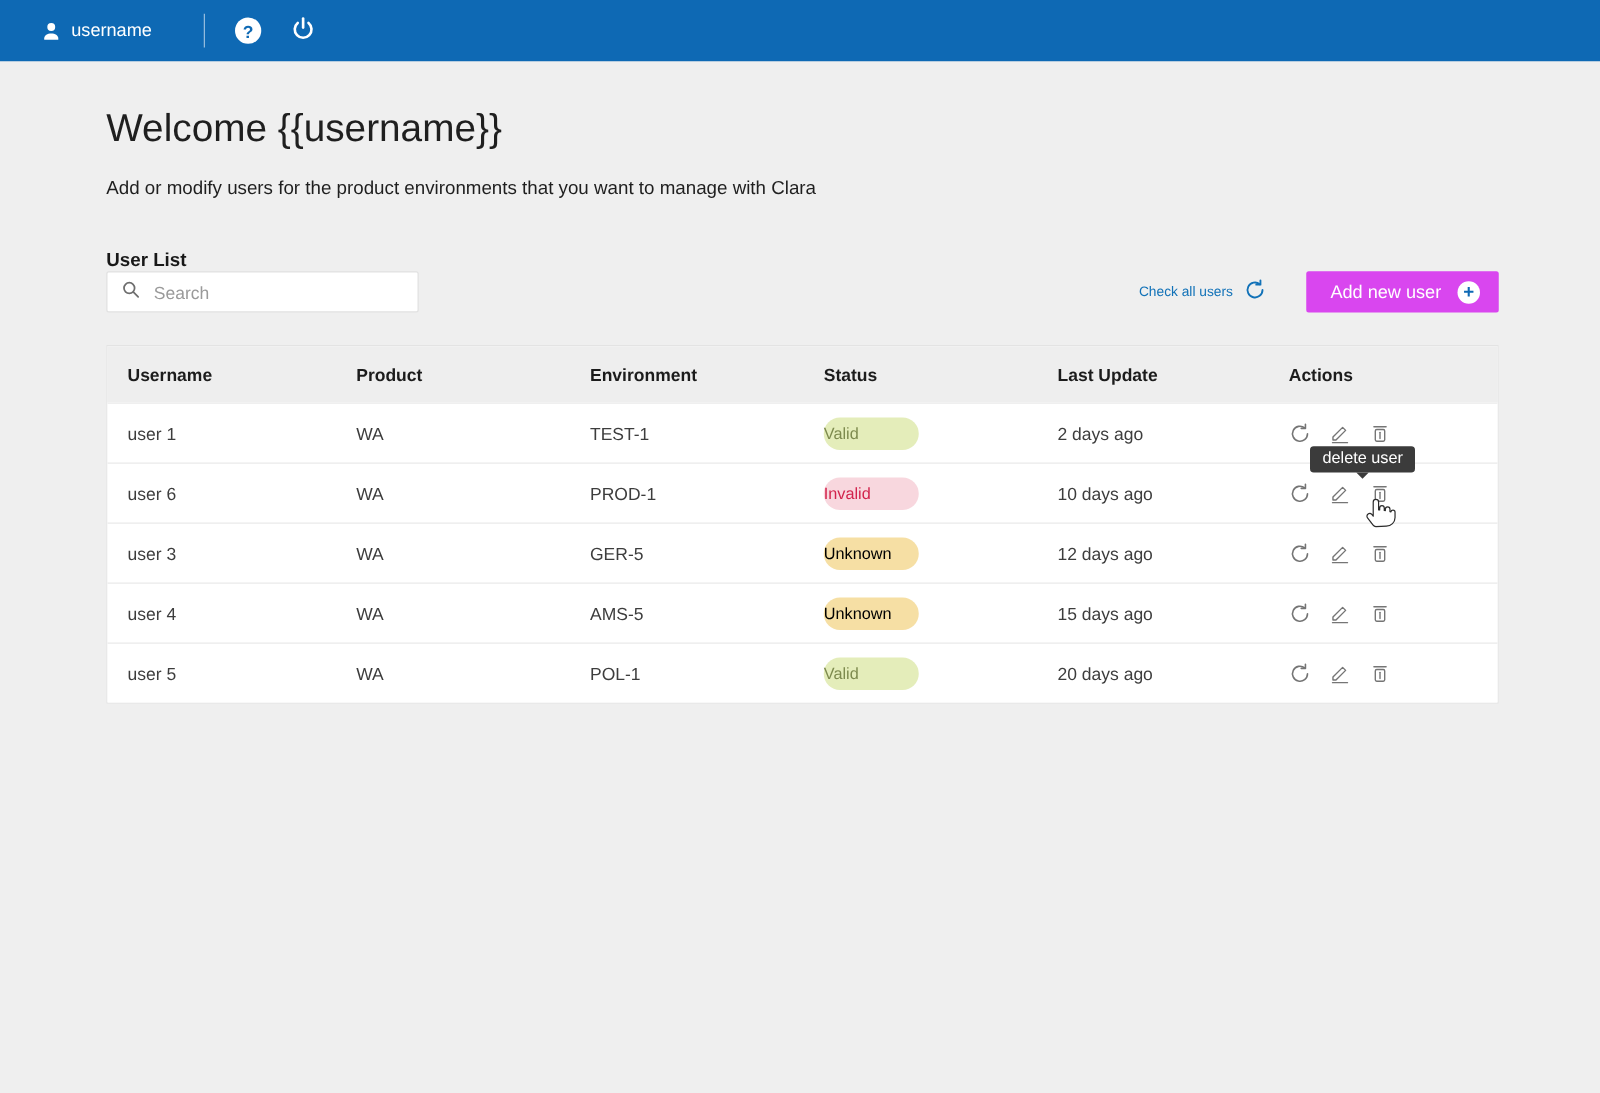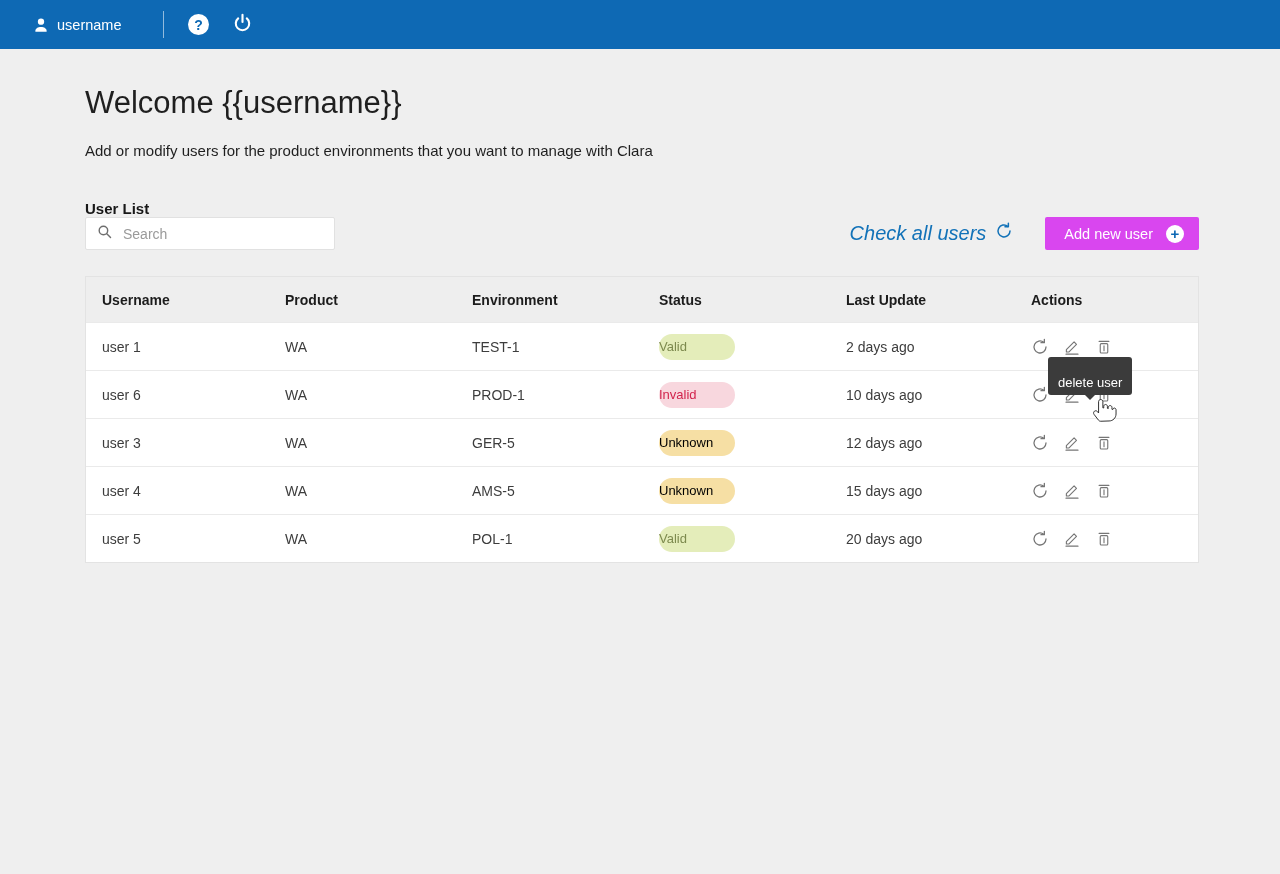--- a/index.html
+++ b/index.html
@@ -28,22 +28,22 @@
   .subtitle { margin-top:21px; font-size:15px; color:#1f1f1f; }
   .section-title { margin-top:41px; font-size:15px; font-weight:700; color:#181818; }
   .toolbar { display:flex; justify-content:space-between; align-items:center; }
   .search-box { width:250px; height:33px; background:#fff; border:1px solid #e1e1e1; border-radius:2px;
     display:flex; align-items:center; padding:0 10px; }
   .search-box svg { flex:none; margin-right:8px; }
   .search-box input { border:none; outline:none; font-size:14px; color:#333; width:100%; background:transparent;
     font-family:"Liberation Sans", sans-serif; }
   .search-box input::placeholder { color:#9a9a9a; }
   .toolbar-right { display:flex; align-items:center; gap:26px; }
-  .check-all-link { display:flex; align-items:center; gap:9px; color:#1272b8; font-size:20px;
-    text-decoration:none; cursor:pointer; background:none; border:none; font-family:inherit;font-style:italic; }
+  .check-all-link { display:flex; align-items:center; gap:9px; color:#1272b8; font-size:11px;
+    text-decoration:none; cursor:pointer; background:none; border:none; font-family:inherit; }
   .add-user-btn { height:33px; background:#d946ef; color:#fff; border:none; border-radius:2px;
     display:flex; align-items:center; gap:13px; padding:0 15px 0 19px; font-size:14.5px; cursor:pointer;
     font-family:inherit; }
   .plus-circle { width:18px; height:18px; border-radius:50%; background:#fff; color:#0e69b4;
     font-size:15px; font-weight:700; display:flex; align-items:center; justify-content:center; line-height:1;
     padding-bottom:1px; }
   
   .user-table { margin-top:26px; background:#fff; border:1px solid #e3e3e3; }
   .t-row { display:grid; grid-template-columns:183px 187px 187px 187px 185px 1fr;
     align-items:center; height:48px; background:#fff; border-top:1px solid #eaeaea; }
@@ -52,21 +52,21 @@
   .t-head .t-cell { font-weight:700; color:#1c1c1c; }
   .badge { display:inline-block; width:76px; padding:5px 0 6px; border-radius:14px;
     font-size:13px; }
   .badge.valid   { background:#e4edba; color:#7d8a4e; }
   .badge.invalid { background:#f8d7de; color:#d2234c; }
   .badge.unknown { background:#f6dfa4; color:#000000; }
   .actions-cell { position:relative; display:flex; gap:14px; align-items:center; height:100%; }
   .action-btn { width:18px; height:18px; padding:0; border:none; background:none; color:#757575; cursor:pointer; }
   .action-btn svg { display:block; }
   .tooltip { position:absolute; top:-14px; left:33px; z-index:5; background:#3b3b3b; color:#fff;
-    font-size:13px; padding:18px 10px 5px; border-radius:3px; white-space:nowrap; }
+    font-size:13px; padding:1px 10px 5px; border-radius:3px; white-space:nowrap; }
   .tooltip::after { content:""; position:absolute; top:100%; left:50%; margin-left:-5px;
     border:5px solid transparent; border-top-color:#3b3b3b; }
   .hand-cursor { position:absolute; left:75px; top:24px; width:28px; height:28px; z-index:6; pointer-events:none; }
 </style>
 </head>
 <body>
 
 <header class="app-header">
   <div class="header-right">
     <div class="user-chip">

